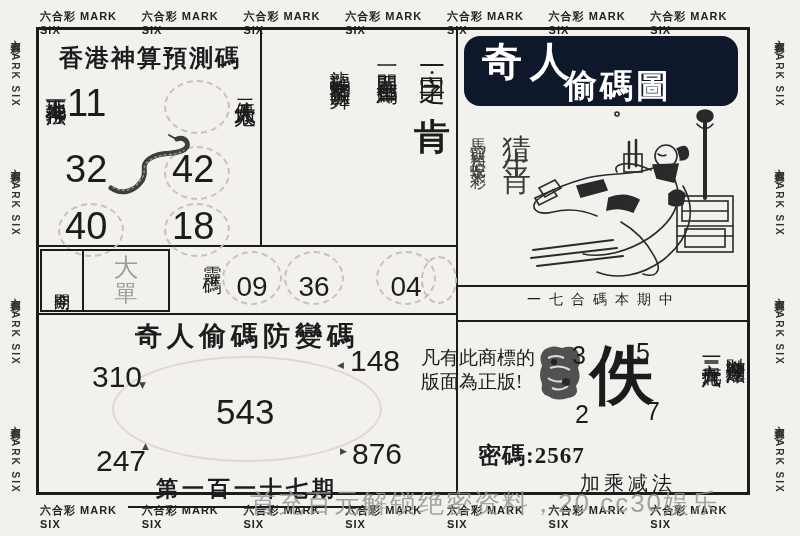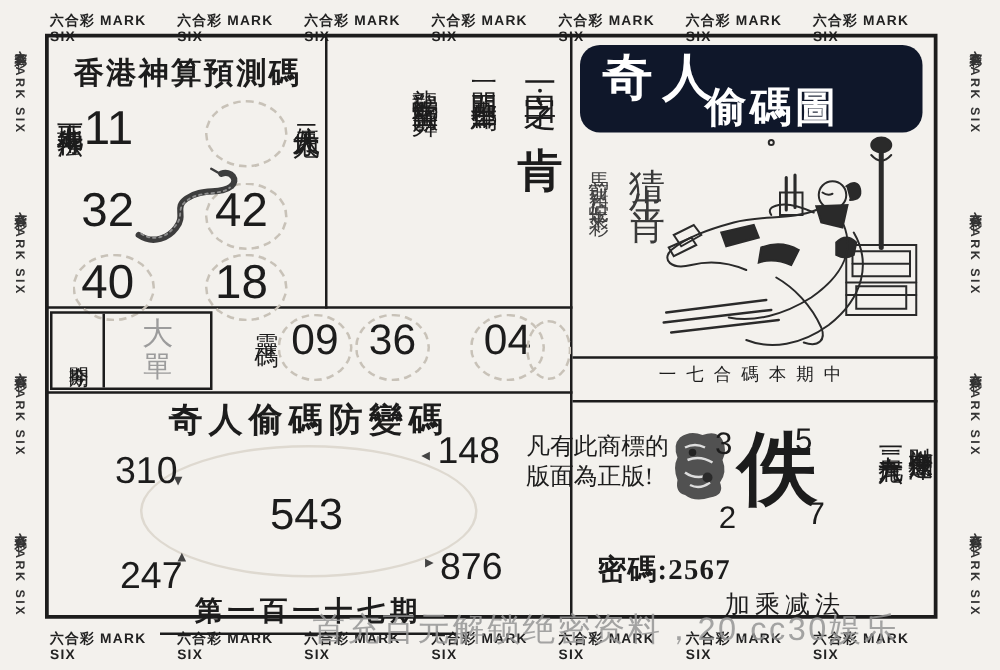--- a/index.html
+++ b/index.html
@@ -67,21 +67,21 @@
   .open-box{left:40px;top:249px;width:130px;height:63px;border:2px solid var(--ink);
             box-sizing:border-box;display:flex;}
   .open-cell{width:40px;border-right:2px solid var(--ink);display:flex;align-items:center;
              justify-content:center;}
   .open-cell span{writing-mode:vertical-rl;text-orientation:upright;font-size:16px;line-height:1;}
   .big-cell{flex:1;display:flex;flex-direction:column;align-items:center;justify-content:center;
             color:var(--faded);line-height:1.05;}
   .big-cell .b1{font-size:25px;} .big-cell .b2{font-size:23px;}
   .magic-label{left:199px;top:251px;height:58px;font-size:19px;letter-spacing:10px;}
   .cur-num{top:251px;width:56px;height:50px;border:2px dashed var(--dash);border-radius:50%;
-           display:flex;align-items:flex-start;justify-content:center;font-size:34px;}
+           display:flex;align-items:flex-end;justify-content:center;font-size:28px;}
   .empty-ellipse{left:421px;top:256px;width:32px;height:44px;}
 
   
   .anti-title{left:38px;top:318px;width:418px;text-align:center;font-size:27px;
               font-weight:bold;letter-spacing:5px;}
   .big-ellipse{left:112px;top:356px;width:266px;height:102px;border:2px solid #ded9d0;
                border-radius:50%;}
   .anti-num{font-size:30px;}
   .marker{font-size:9px;color:#444;font-family:"DejaVu Sans",sans-serif;}
   .issue{left:38px;top:474px;width:418px;text-align:center;}

